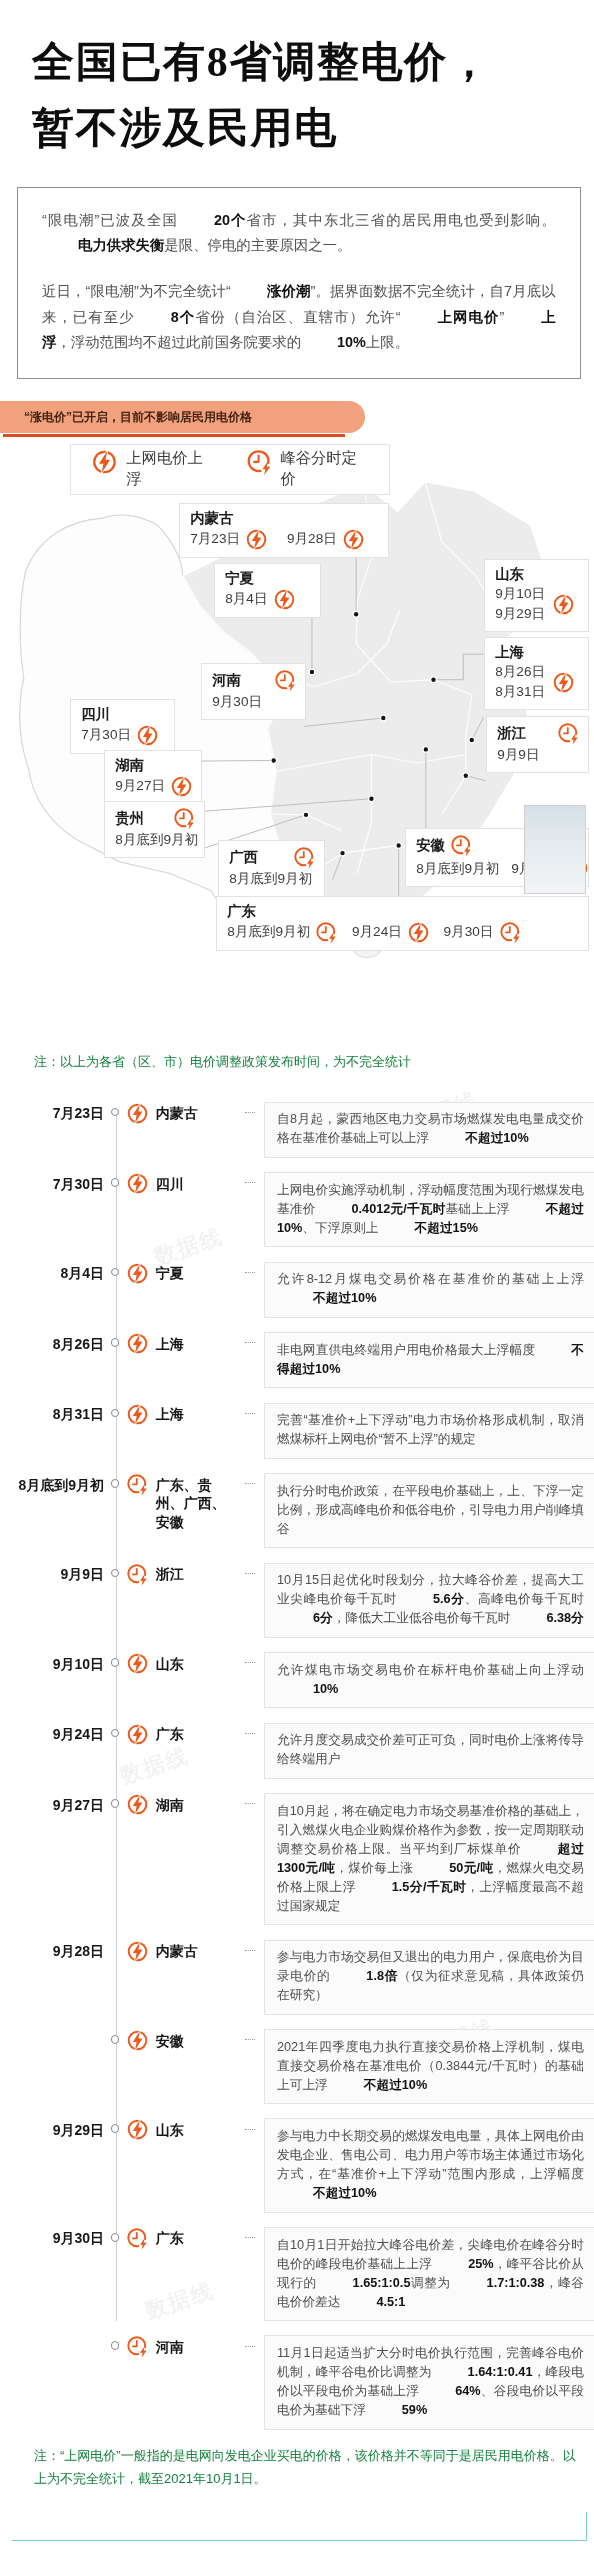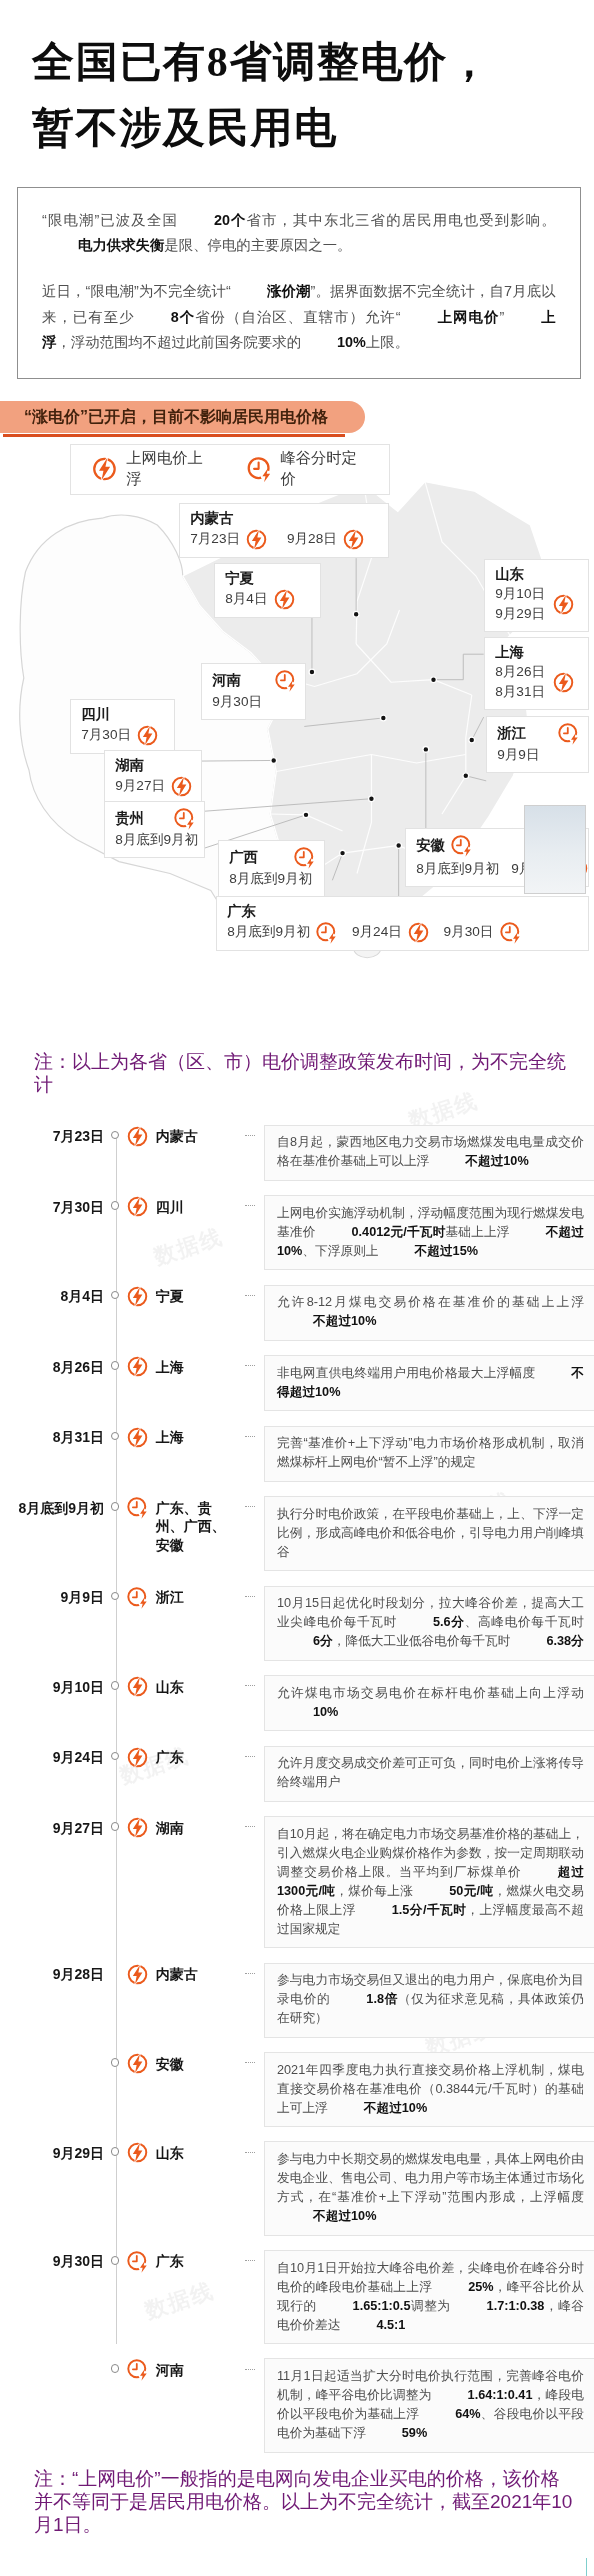--- a/index.html
+++ b/index.html
@@ -16,41 +16,41 @@
 
   
   .intro { margin:25.5px 14.4px 0 17px; border:0.8px solid #8f8f8f; padding:20.4px 24px 22px 24px; }
   .intro p { font-size:14.4px; line-height:25.5px; color:#4f4f4f; margin-bottom:20.4px; text-align:justify; }
   .intro p:last-child { margin-bottom:0; }
   .intro .hl, .tl-box .hl { font-weight:700; color:#111;padding-left:36px; }
 
   
   .banner { position:relative; margin-top:22px; width:365px; height:32px; background:#F2A17F;
             border-radius:0 16px 16px 0; }
-  .banner .banner-text { font-size:16px; font-weight:700; color:#42220d; line-height:32px; padding-left:24px; }
+  .banner .banner-text { font-size:12px; font-weight:700; color:#42220d; line-height:32px; padding-left:24px; }
   .banner .banner-rule { position:absolute; left:2.5px; bottom:-4.2px; width:342px; height:2.5px; background:#D94E1F; }
 
   
   .map-section { position:relative; height:605px; margin-top:3.4px; }
   .map-svg { position:absolute; left:0; top:38px; width:595px; height:561px; }
   .legend { position:absolute; left:70px; top:7.6px; width:320px; height:51px; background:#fff;
             border:0.8px solid #e3e3e3; display:flex; align-items:center; gap:31px; padding:0 20.4px; }
-  .legend-item { display:flex; align-items:center; gap:8px; }
+  .legend-item { display:flex; gap:8px; }
   .legend-item .icon { width:28px; height:28px; }
   .legend-item .legend-label { font-size:15.3px; color:#3a3a3a; }
 
   .mbox { position:absolute; background:#fff; border:0.8px solid #e2e2e2; padding:5.1px 8.5px 6px 10.2px; }
   .mbox .mname { font-size:14.4px; font-weight:700; color:#1c1c1c; line-height:18.7px; }
   .mbox .mdate { font-size:13.6px; color:#3c3c3c; line-height:20.4px; white-space:nowrap; }
   .mbox .icon { width:23px; height:23px; flex:0 0 auto; }
   .mrow { display:flex; align-items:center; gap:5.1px; }
   .mcols { display:flex; align-items:center; gap:6.8px; }
   .inset { position:absolute; left:524px; top:369px; width:62px; height:89px;
            background:linear-gradient(180deg,#d7e0e8 0%,#e8edf1 55%,#f2f4f6 100%); border:0.8px solid #cfcfcf; }
-  .map-note, .footnote { margin:0 17px 0 34px; font-size:19px; line-height:23px; color:#701a75; }
+  .map-note, .footnote { margin:0 17px 0 34px; font-size:13px; line-height:23px; color:#15803d; }
   .map-note { margin-top:8.5px; }
 
   
   .timeline { position:relative; margin:29px 0 0 0; }
   .tl-line { position:absolute; left:116px; top:12px; bottom:109px; width:0.8px; background:#cfcfcf; }
   .tl-row { position:relative; display:grid; grid-template-columns:104px 13.6px 25.5px 83px 1fr 333px;
             column-gap:4.2px; align-items:start; margin-bottom:14.4px; }
   .tl-date { font-size:14px; font-weight:700; color:#161616; text-align:right; padding-top:2.5px; line-height:18.7px; }
   .tl-marker { position:relative; height:18.7px; }
   .tl-marker.on::after { content:""; position:absolute; left:2.5px; top:6px; width:6.8px; height:6.8px;

